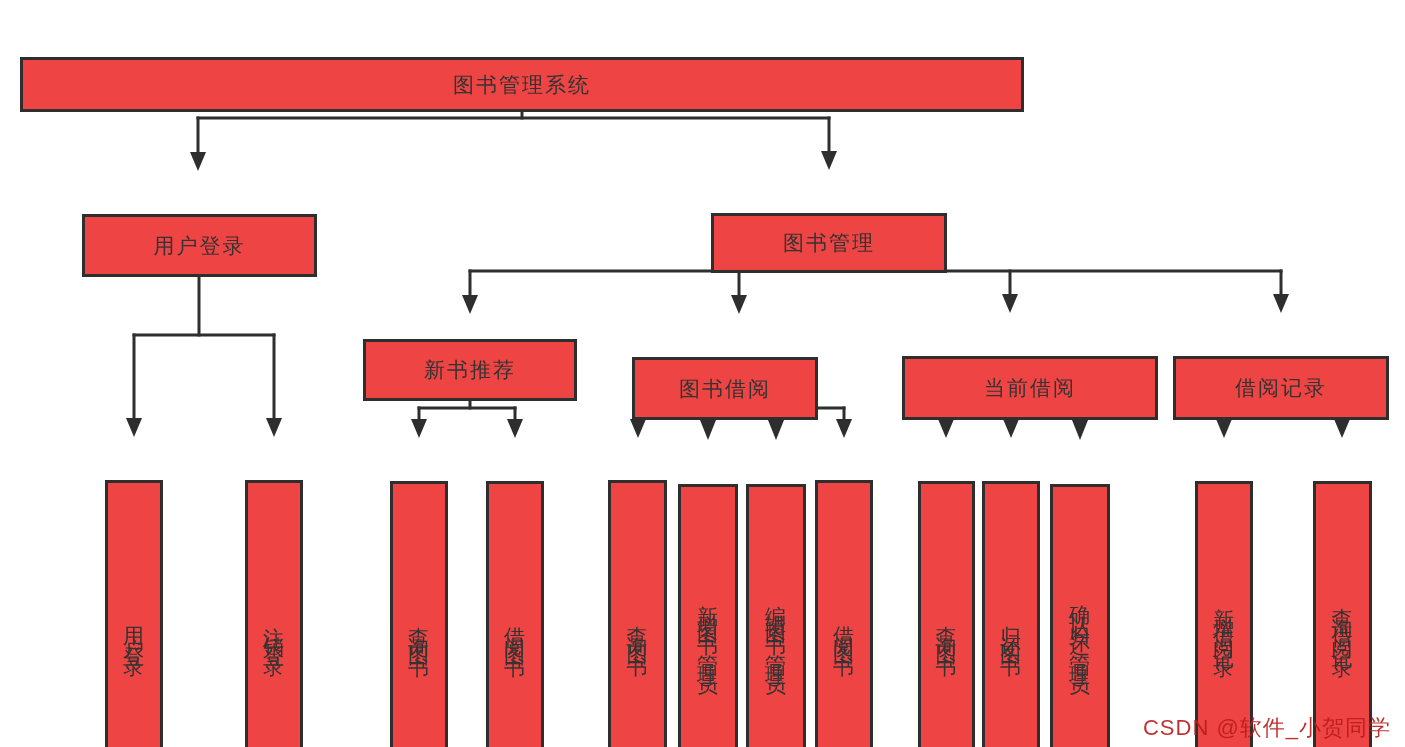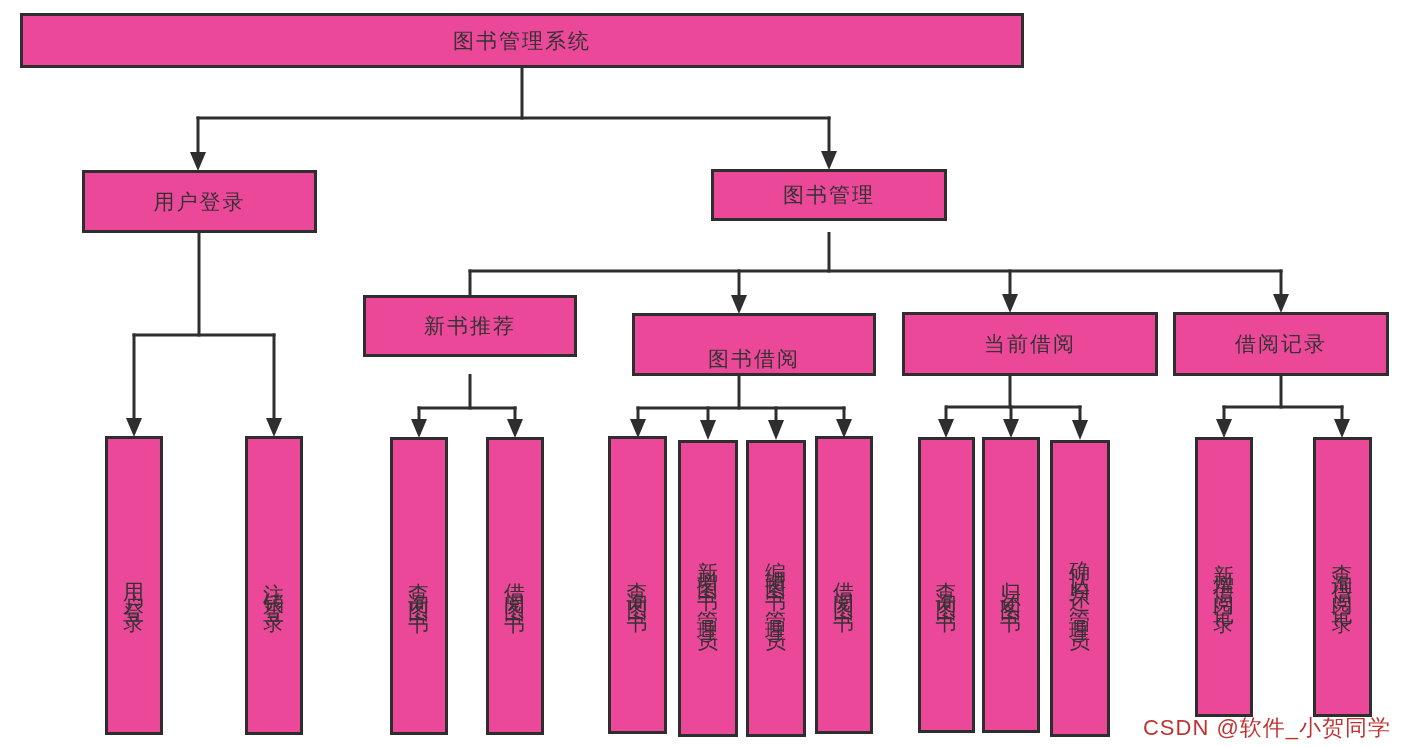--- a/index.html
+++ b/index.html
@@ -12,25 +12,26 @@
     position: relative;
     width: 1405px;
     height: 747px;
     background: #ffffff;
     overflow: hidden;
   }
   .node {
     position: absolute;
     box-sizing: border-box;
     border: 3px solid #2e2e2e;
-    background: #ec4899;
+    background: #ef4444;
     display: flex;
     align-items: center;
     justify-content: center;
     color: #333333;
+    margin-top: 44px;
   }
   .h-node {
     font-size: 21px;
     letter-spacing: 2px;
   }
   .v-node span {
     writing-mode: vertical-rl;
     text-orientation: mixed;
     font-size: 21px;
     letter-spacing: 10px;
@@ -129,28 +130,28 @@
     <polygon points="1334,419 1350,419 1342,438"></polygon>
   </svg>
 
   <div class="node h-node" style="left:20px; top:13px; width:1004px; height:55px;">
     <span>图书管理系统</span>
   </div>
 
   <div class="node h-node" style="left:82px; top:170px; width:235px; height:63px;">
     <span>用户登录</span>
   </div>
-  <div class="node h-node" style="left:711px; top:169px; width:236px; height:52px;">
+  <div class="node h-node" style="left:711px; top:169px; width:236px; height:60px;">
     <span>图书管理</span>
   </div>
 
   <div class="node h-node" style="left:363px; top:295px; width:214px; height:62px;">
     <span>新书推荐</span>
   </div>
-  <div class="node h-node" style="left:632px; top:313px; width:244px; height:63px;align-items:flex-end;">
+  <div class="node h-node" style="left:632px; top:313px; width:186px; height:63px;">
     <span>图书借阅</span>
   </div>
   <div class="node h-node" style="left:902px; top:312px; width:256px; height:64px;">
     <span>当前借阅</span>
   </div>
   <div class="node h-node" style="left:1173px; top:312px; width:216px; height:64px;">
     <span>借阅记录</span>
   </div>
 
   <div class="node v-node" style="left:105px; top:436px; width:58px; height:299px;">

